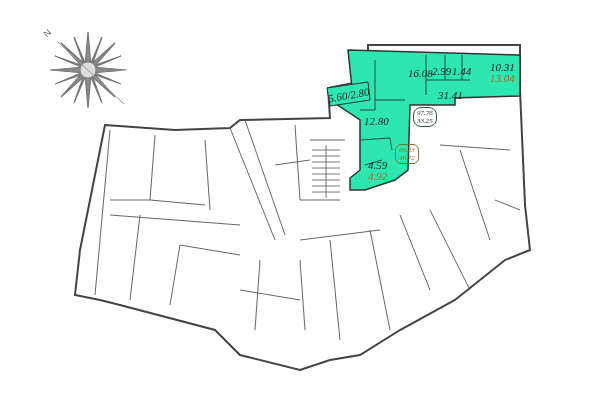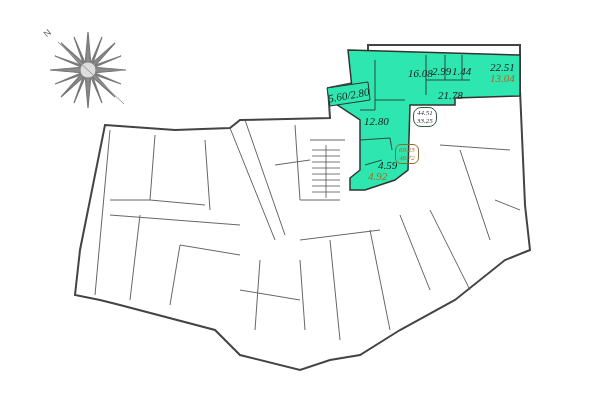--- a/index.html
+++ b/index.html
@@ -102,28 +102,28 @@
 
     <polygon fill="#2ee6b0" stroke="#333" stroke-width="1" points="327,88 368,82 370,100 330,106"></polygon>
   </svg>
 
   <span class="compass-n" style="left:44px;top:28px;">N</span>
 
   <span class="lbl" style="left:328px;top:90px;transform:rotate(-10deg);">5.60/2.80</span>
   <span class="lbl" style="left:408px;top:68px;">16.08</span>
   <span class="lbl" style="left:432px;top:66px;font-style:italic;">2.99</span>
   <span class="lbl" style="left:452px;top:66px;">1.44</span>
-  <span class="lbl" style="left:490px;top:62px;">22.51</span>
+  <span class="lbl" style="left:490px;top:62px;">10.31</span>
   <span class="lbl orange" style="left:490px;top:73px;">13.04</span>
-  <span class="lbl" style="left:438px;top:90px;">21.78</span>
+  <span class="lbl" style="left:438px;top:90px;">31.41</span>
   <span class="lbl" style="left:364px;top:116px;">12.80</span>
-  <span class="lbl" style="left:378px;top:160px;text-align:right;">4.59</span>
+  <span class="lbl" style="left:368px;top:160px;text-align:right;">4.59</span>
   <span class="lbl orange" style="left:368px;top:171px;">4.92</span>
 
   <div class="oval" style="left:413px;top:107px;">
-    <span class="a">44.51</span>
+    <span class="a">97.76</span>
     <span class="a">33.25</span>
   </div>
   <div class="oval" style="left:395px;top:144px;border-color:#8a6a30;border-radius:6px;">
     <span class="b">69.23</span>
     <span class="b">48.72</span>
   </div>
 </div>
 
 </body></html>

